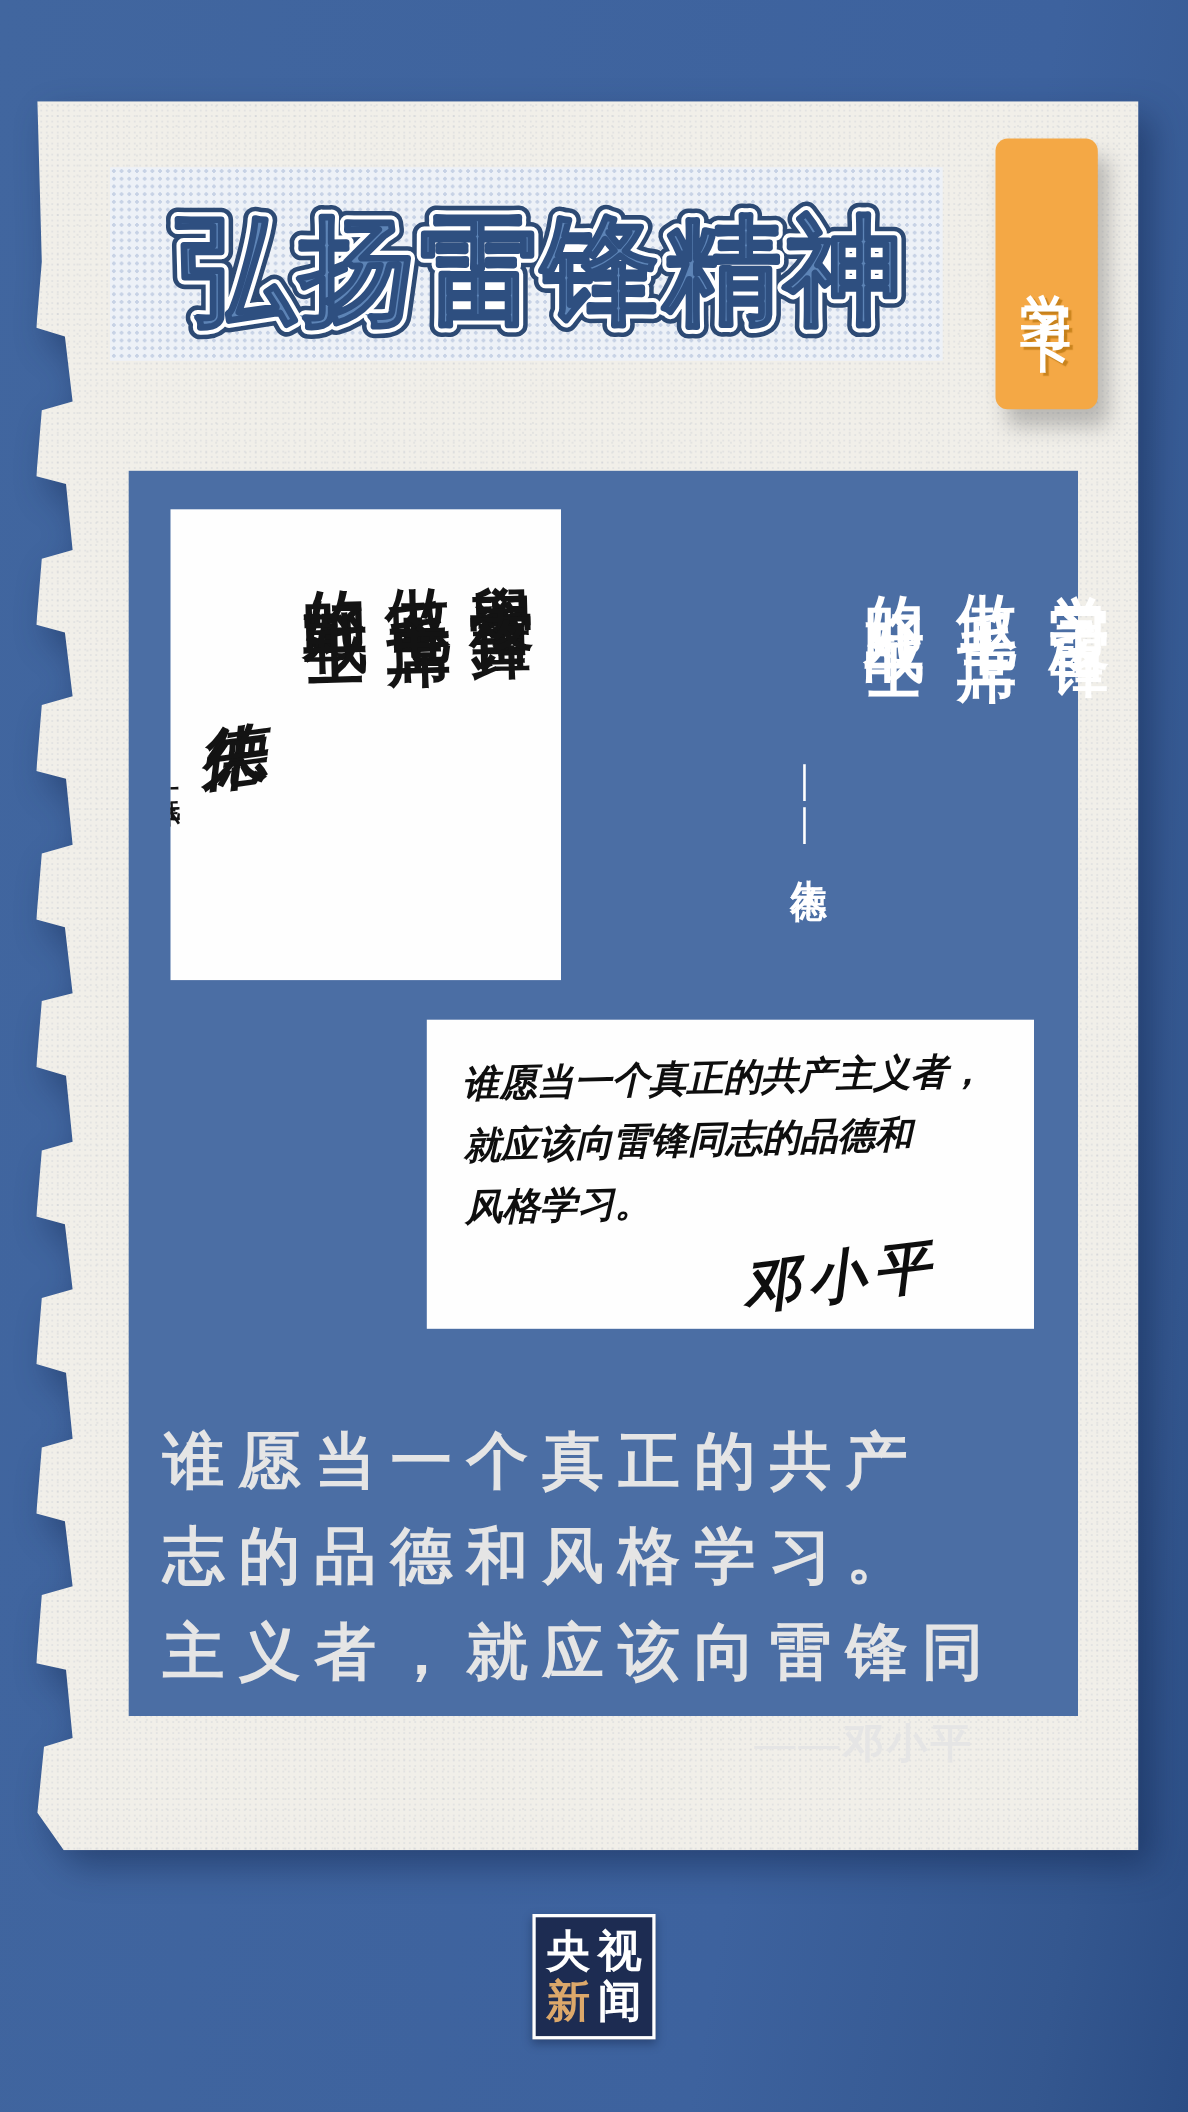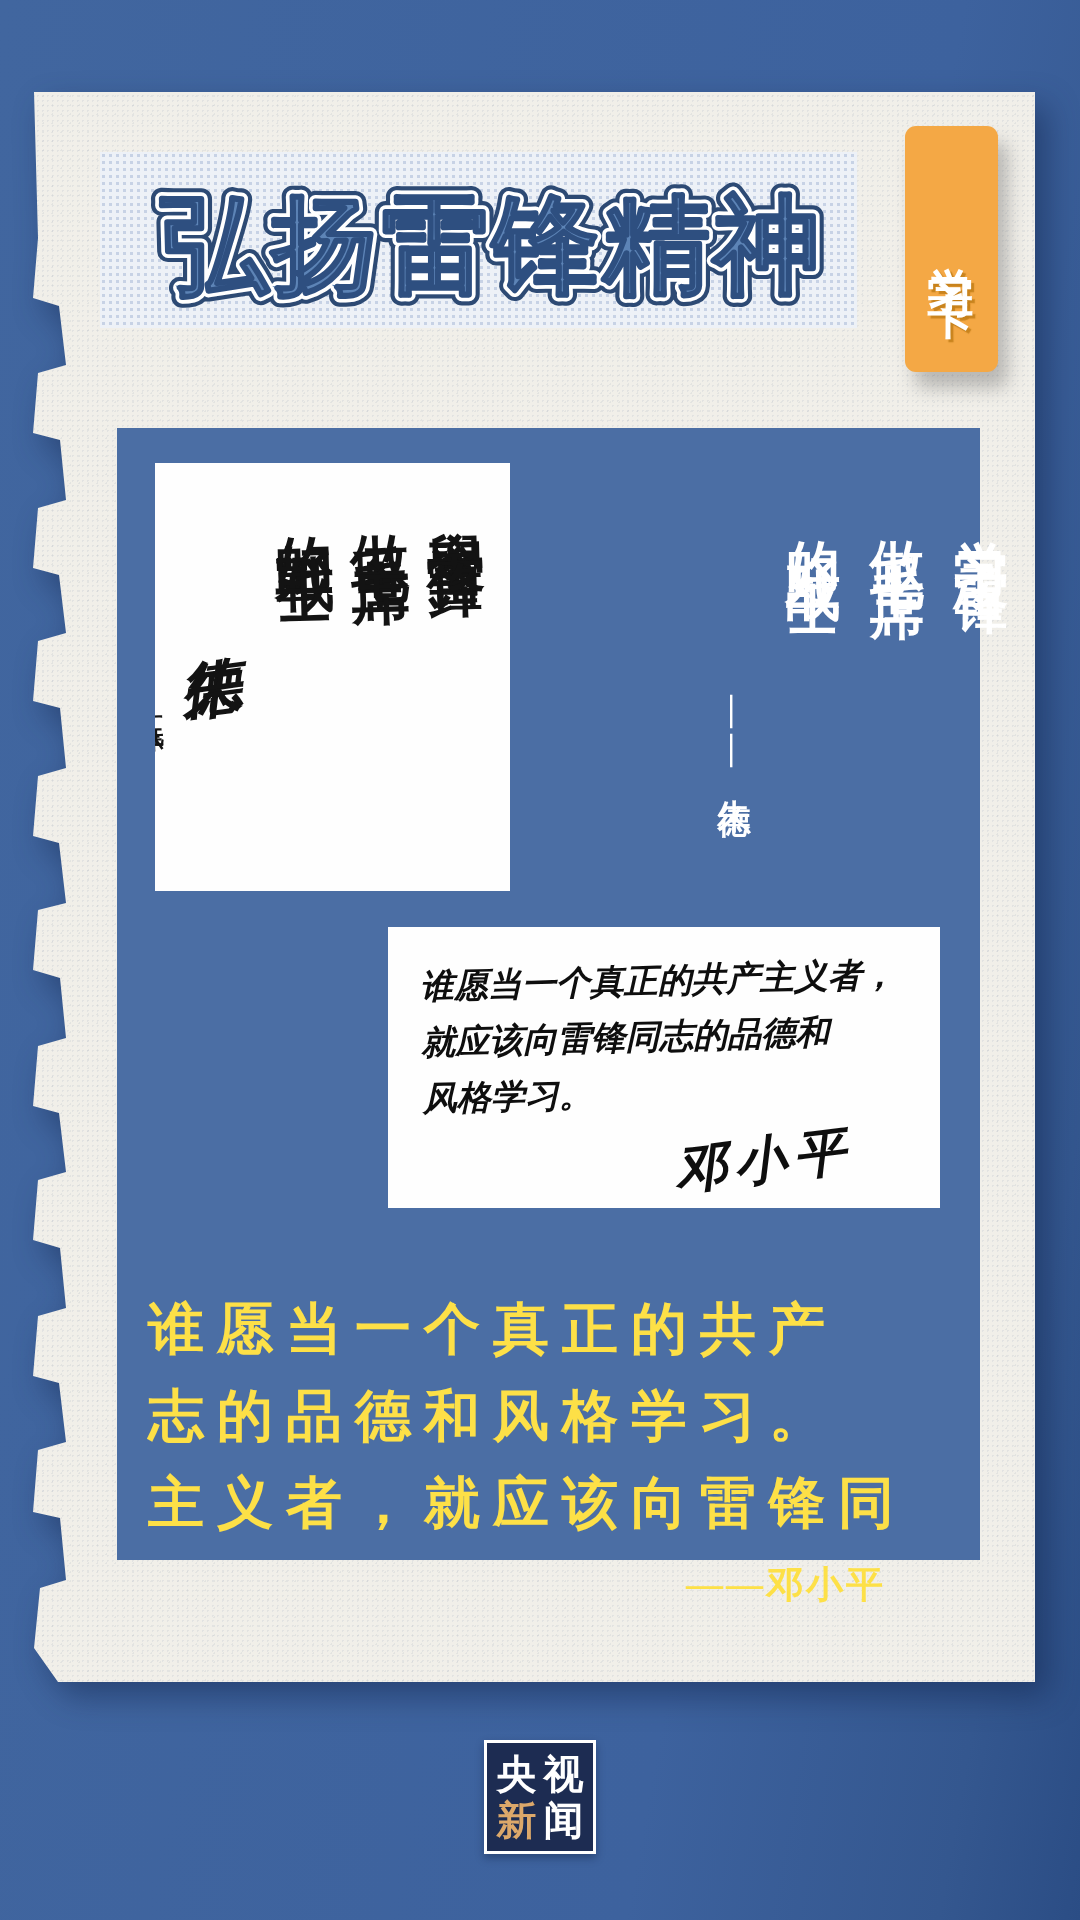--- a/index.html
+++ b/index.html
@@ -98,21 +98,21 @@
     position:absolute;inset:0;padding:26px 30px 0 34px;
     font-family:"Liberation Serif",serif;font-style:italic;font-weight:bold;
     color:#0e0e0e;font-size:34px;line-height:1.65;transform:rotate(-1.5deg);
   }
   .deng-sig{
     position:absolute;right:86px;bottom:12px;
     font-family:"Liberation Serif",serif;font-style:italic;font-weight:bold;
     font-size:52px;color:#0e0e0e;transform:rotate(-7deg);letter-spacing:8px;
   }
   
-  .hquote{position:absolute;left:148px;top:1198px;width:790px;color:#fde047;}
+  .hquote{position:absolute;left:148px;top:1198px;width:790px;color:#e5e5e5;}
   .hq-line{
     font-family:"Liberation Serif",serif;font-weight:bold;
     font-size:56px;letter-spacing:13px;line-height:1.55;white-space:nowrap;
   }
   .hq-attr{
     font-family:"Liberation Serif",serif;font-weight:bold;
     font-size:37px;text-align:right;padding-right:52px;margin-top:14px;letter-spacing:3px;
   }
   
   .logo{

